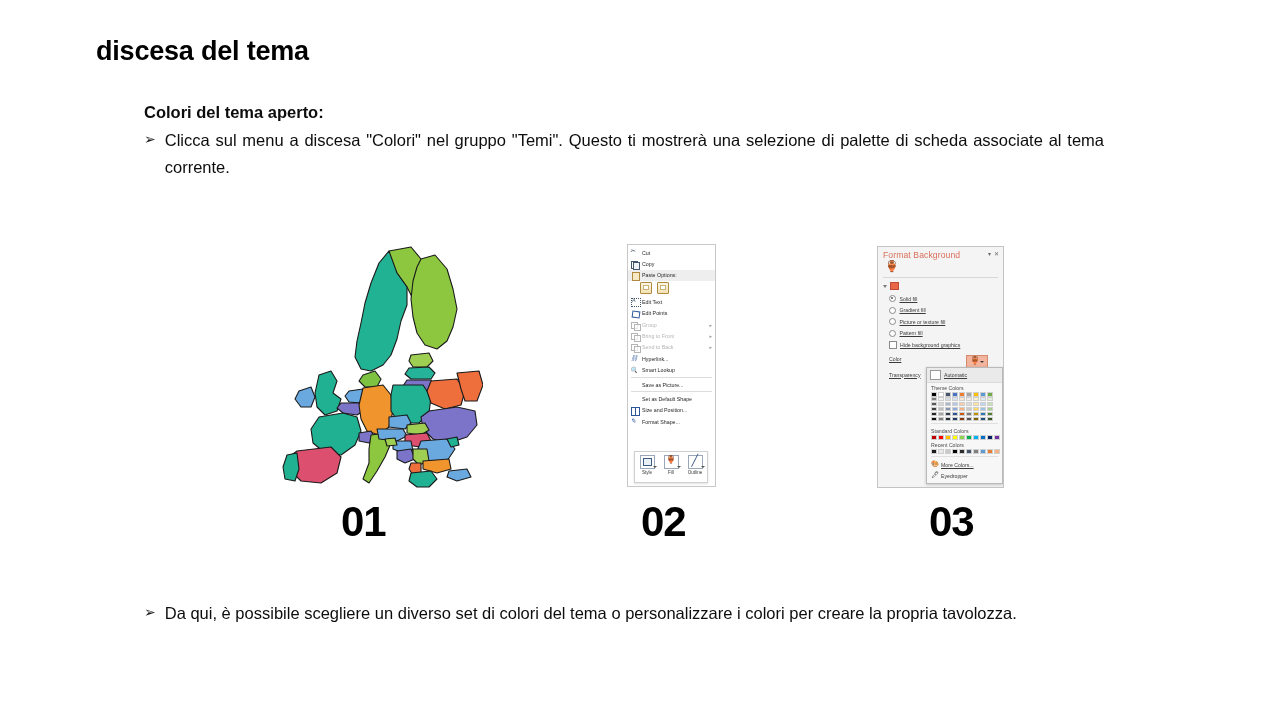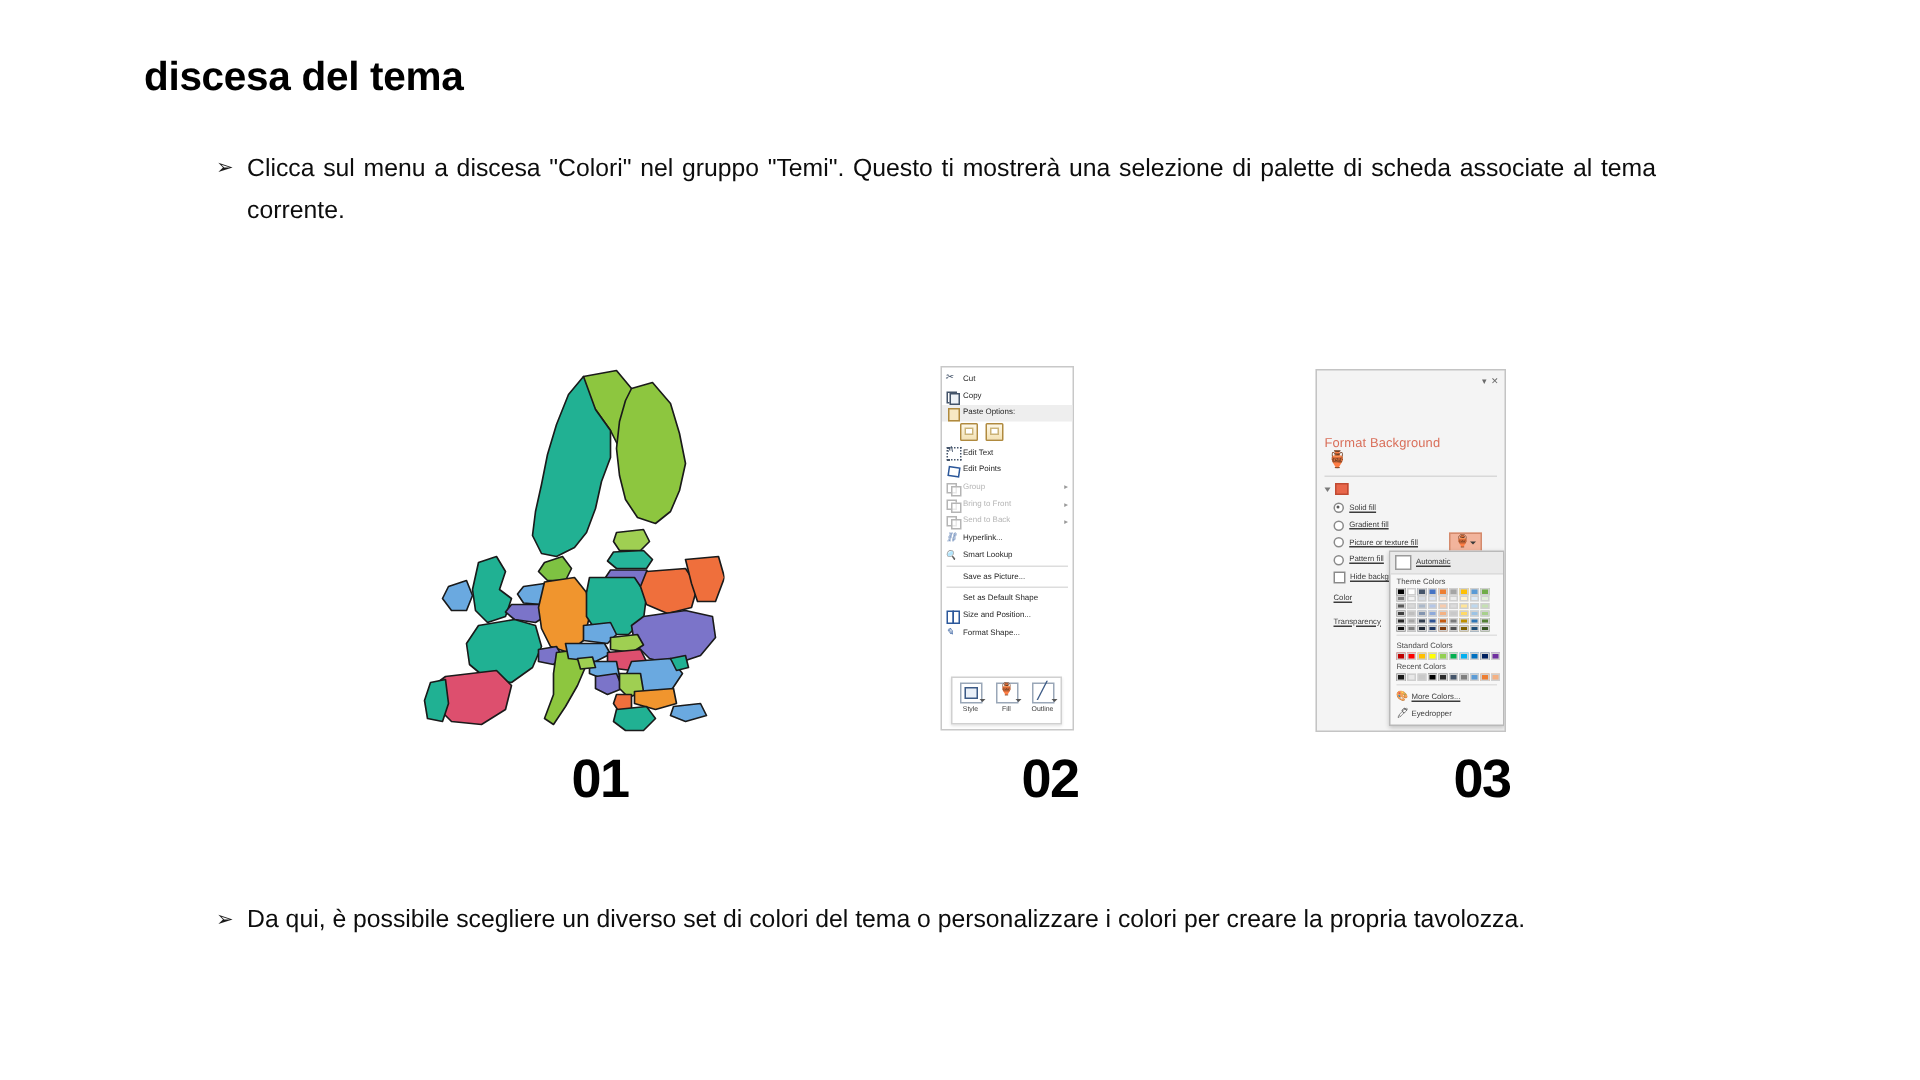--- a/index.html
+++ b/index.html
@@ -64,25 +64,24 @@
     top: 600px;
     width: 880px;
     font-size: 16.5px;
     line-height: 1.66;
     color: #0d0d0d;
   }
 
   
   .step-number {
     position: absolute;
-    font-size: 36px;
+    font-size: 42px;
     font-weight: bold;
     color: #000000;
     letter-spacing: -1px;
-    margin-left: 40px;
   }
   #step-number-01 { left: 341px; top: 498px; }
   #step-number-02 { left: 641px; top: 498px; }
   #step-number-03 { left: 929px; top: 498px; }
 
   
   #figure-europe-map {
     position: absolute;
     left: 271px;
     top: 245px;
@@ -271,21 +270,20 @@
   #fb-header {
     display: flex;
     align-items: flex-start;
     justify-content: space-between;
     padding: 3px 4px 0 5px;
   }
   #fb-title {
     font-size: 8.6px;
     color: #d96f5a;
     letter-spacing: 0.1px;
-    margin-top: 40px;
   }
   #fb-header-ctrls { font-size: 6px; color: #6a6a6a; display:flex; gap:3px; }
   #fb-bucket {
     margin: 2px 0 0 7px;
     width: 13px; height: 12px;
     position: relative;
   }
   #fb-bucket::before {
     content:"\1F3FA";
     position:absolute; left:0; top:-2px; font-size:11px; color:#e06a4e;
@@ -390,20 +388,23 @@
   .drop-ico.eye::before {
     content:"\1F58A"; position:absolute; left:0; top:-1.5px; font-size:6.5px;
   }
 </style>
 </head>
 <body>
 
 <div id="slide-title">discesa del tema</div>
 
 <div id="body-top">
+  <div>
+    <span class="strong">Colori del tema aperto:</span>
+  </div>
   <div class="bullet-row">
     <span class="arrow-glyph">➢</span>
     <span class="bullet-text">Clicca sul menu a discesa "Colori" nel gruppo "Temi". Questo ti mostrerà una selezione di palette di scheda associate al tema corrente.</span>
   </div>
 </div>
 
 <div id="figure-europe-map">
   <svg viewBox="0 0 212 246" xmlns="http://www.w3.org/2000/svg">
     <g stroke="#1a1a1a" stroke-width="1.1" stroke-linejoin="round">
 

